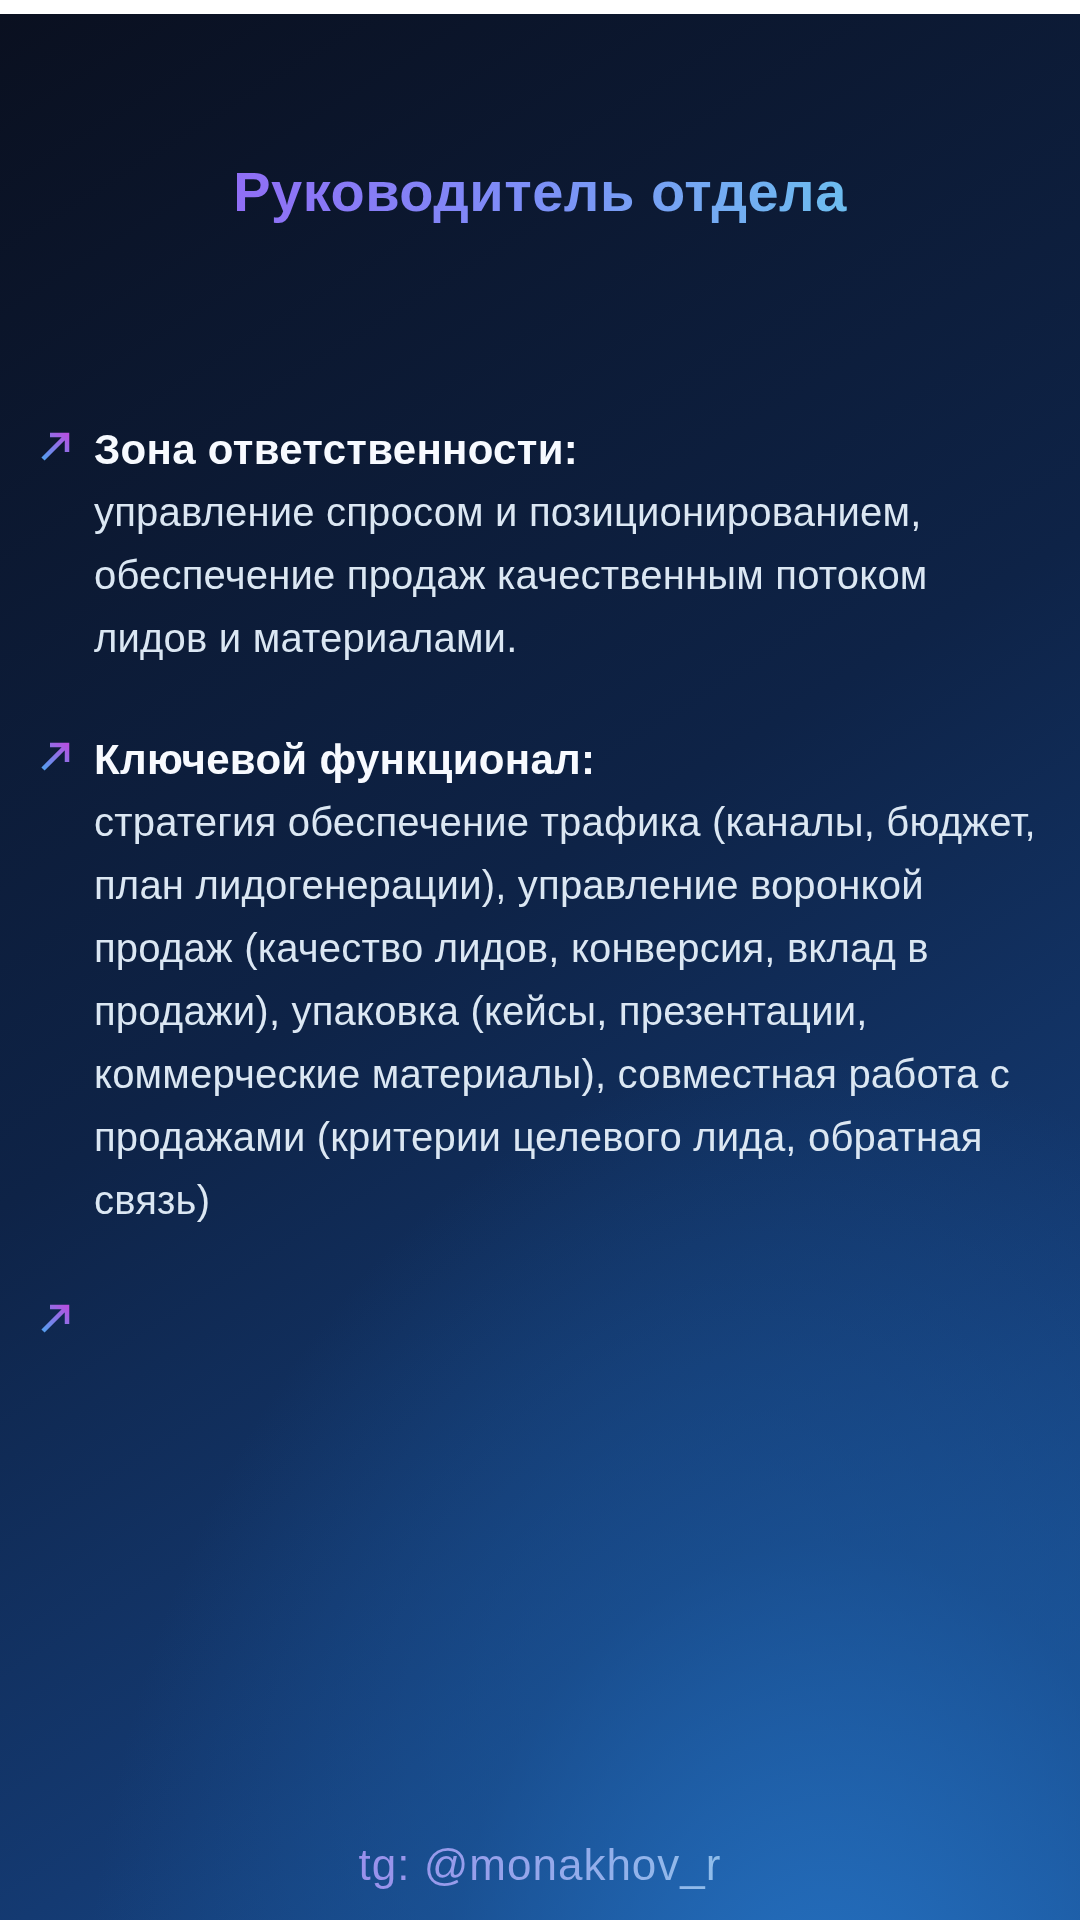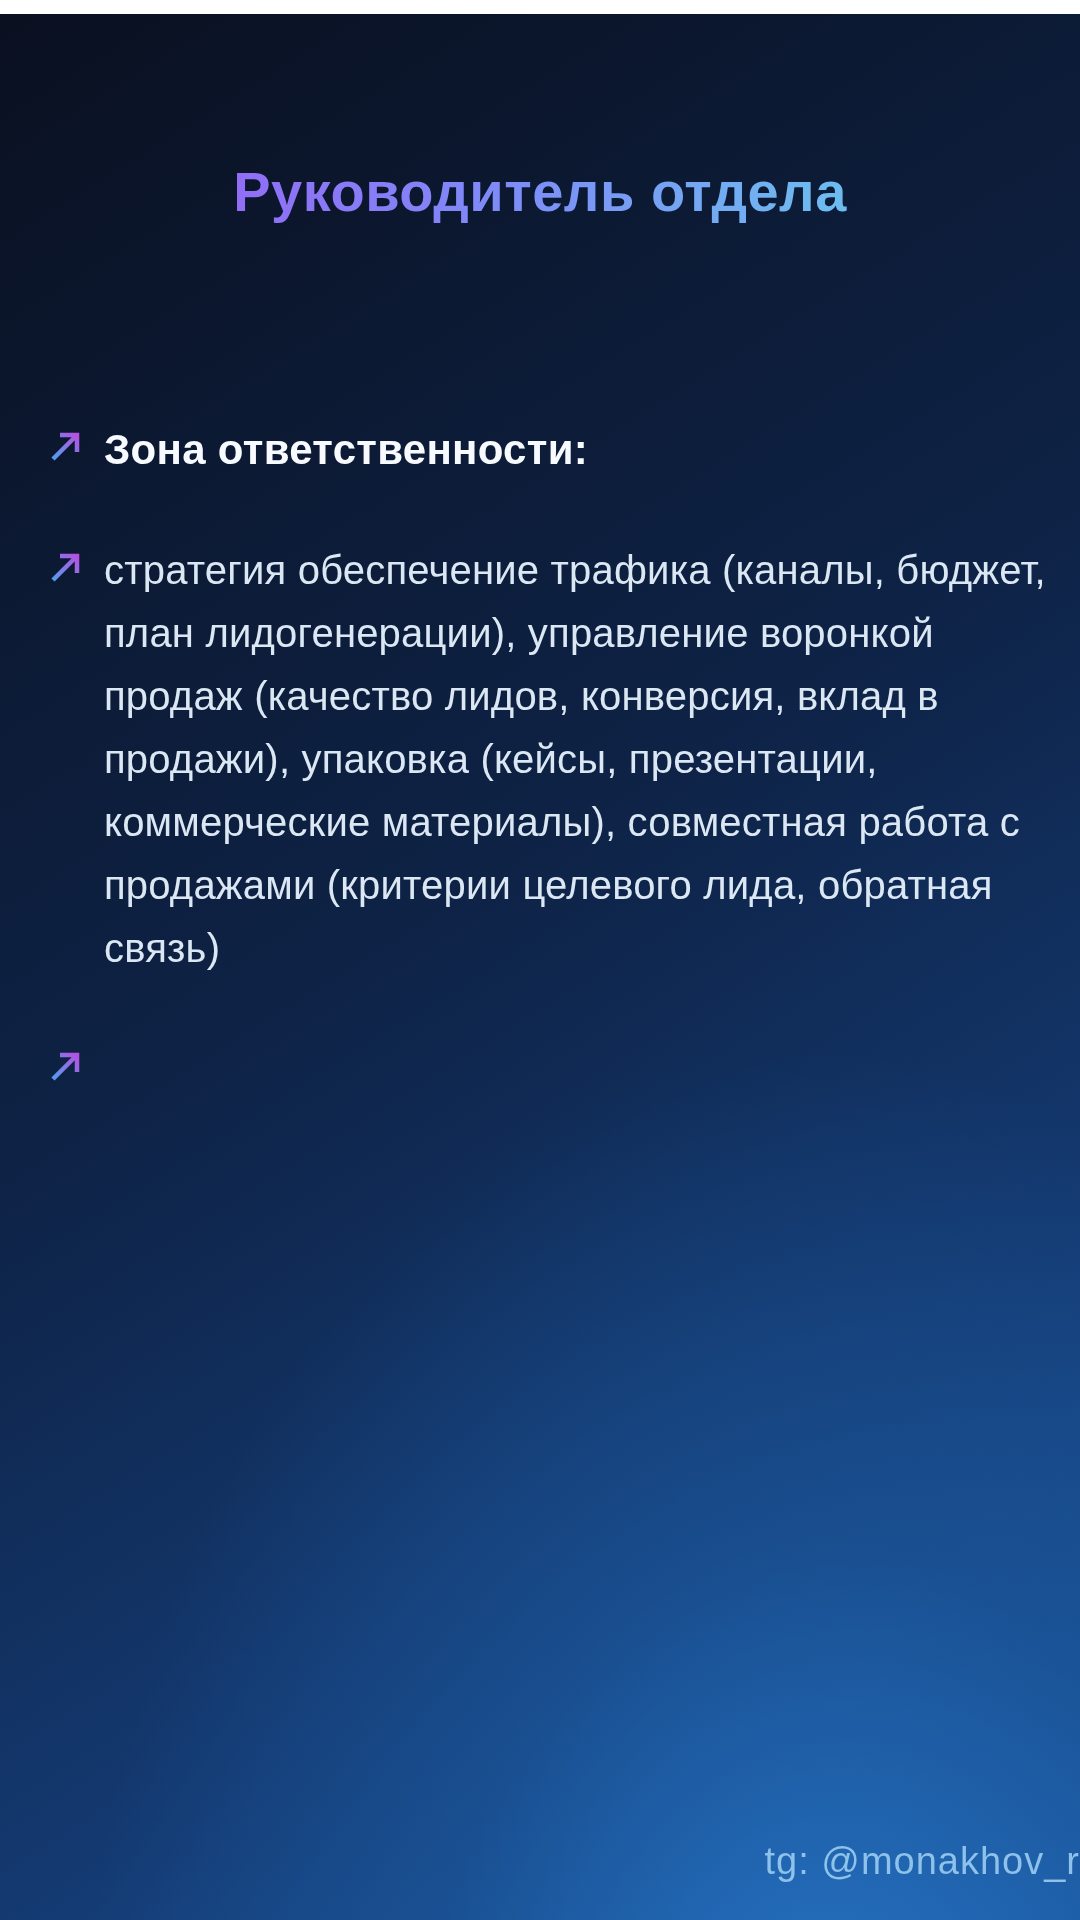--- a/index.html
+++ b/index.html
@@ -23,38 +23,38 @@
   }
   .title{
     position:absolute;top:128px;left:0;right:0;
     text-align:center;font-weight:bold;font-size:56px;line-height:100px;
     background:linear-gradient(90deg, var(--title-grad-start) 8%, var(--title-grad-mid) 48%, var(--title-grad-end) 96%);
     -webkit-background-clip:text;background-clip:text;
     color:transparent;-webkit-text-fill-color:transparent;
     letter-spacing:0.5px;
   }
   .content{
-    position:absolute;top:404px;left:48px;right:34px;
+    position:absolute;top:404px;left:38px;right:34px;
     display:flex;flex-direction:column;
   }
   .block{display:flex;align-items:flex-start;margin-bottom:58px;}
   .arrow{flex:0 0 56px;width:56px;padding-top:10px;}
   .arrow svg{display:block;width:36px;height:36px;}
   .text{flex:1;min-width:0;}
   .text h2{
     margin:0;font-size:42px;line-height:63px;font-weight:bold;
     color:var(--heading-text);letter-spacing:0.3px;
   }
   .text p{
     margin:0;font-size:40px;line-height:63px;font-weight:300;
     color:var(--body-text);letter-spacing:0.2px;
   }
   .footer{
     position:absolute;left:0;right:0;top:1826px;
-    text-align:right;font-size:38px;font-weight:300;
+    text-align:center;font-size:44px;font-weight:300;
     background:linear-gradient(90deg, var(--footer-grad-start) 30%, var(--footer-grad-end) 70%);
     -webkit-background-clip:text;background-clip:text;
     color:transparent;-webkit-text-fill-color:transparent;
     letter-spacing:1px;
   }
 </style>
 </head>
 <body>
 
 <div class="slide">
@@ -72,36 +72,38 @@
             <linearGradient id="ag1" x1="30" y1="6" x2="6" y2="30" gradientUnits="userSpaceOnUse">
               <stop offset="0" stop-color="var(--arrow-grad-start, #b84fe0)"></stop>
               <stop offset="1" stop-color="var(--arrow-grad-end, #579bee)"></stop>
             </linearGradient>
           </defs>
           <path d="M5 31 L29 7 M12 7 H29 V24" stroke="url(#ag1)" stroke-width="4.5" fill="none"></path>
         </svg>
       </span>
       <div class="text">
         <h2>Зона ответственности:</h2>
+        <p>управление спросом и позиционированием, обеспечение продаж качественным потоком лидов и материалами.</p>
       </div>
     </section>
 
     <section class="block">
       <span class="arrow">
         <svg viewBox="0 0 36 36" fill="none" aria-hidden="true">
           <defs>
             <linearGradient id="ag2" x1="30" y1="6" x2="6" y2="30" gradientUnits="userSpaceOnUse">
               <stop offset="0" stop-color="var(--arrow-grad-start, #b84fe0)"></stop>
               <stop offset="1" stop-color="var(--arrow-grad-end, #579bee)"></stop>
             </linearGradient>
           </defs>
           <path d="M5 31 L29 7 M12 7 H29 V24" stroke="url(#ag2)" stroke-width="4.5" fill="none"></path>
         </svg>
       </span>
       <div class="text">
+        <h2>Ключевой функционал:</h2>
         <p>стратегия обеспечение трафика (каналы, бюджет, план лидогенерации), управление воронкой продаж (качество лидов, конверсия, вклад в продажи), упаковка (кейсы, презентации, коммерческие материалы), совместная работа с продажами (критерии целевого лида, обратная связь)</p>
       </div>
     </section>
 
     <section class="block">
       <span class="arrow">
         <svg viewBox="0 0 36 36" fill="none" aria-hidden="true">
           <defs>
             <linearGradient id="ag3" x1="30" y1="6" x2="6" y2="30" gradientUnits="userSpaceOnUse">
               <stop offset="0" stop-color="var(--arrow-grad-start, #b84fe0)"></stop>

